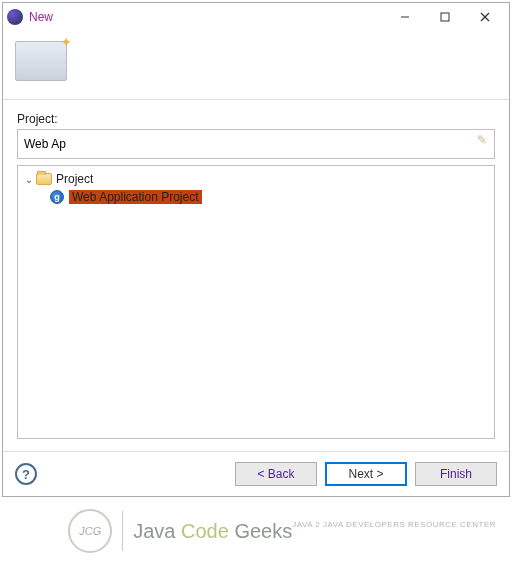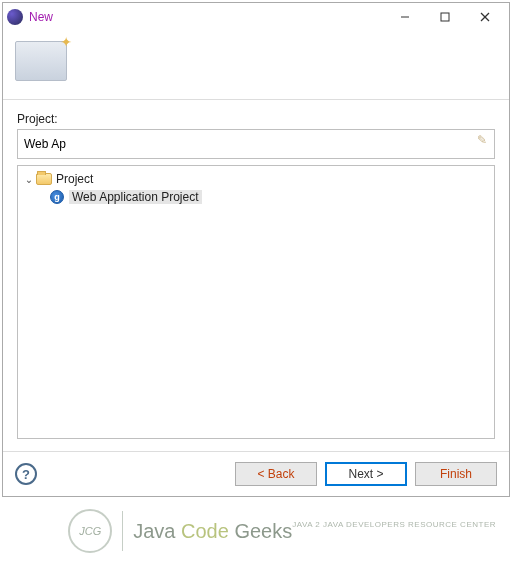--- a/index.html
+++ b/index.html
@@ -144,21 +144,21 @@
   border-radius: 50%;
   background: radial-gradient(circle at 40% 40%, #4a90e2, #1b5aa8);
   border: 1px solid #1b5aa8;
   margin-right: 5px;
   color: #fff;
   font-size: 9px;
   display: flex; align-items: center; justify-content: center;
   font-weight: bold;
 }
 .selected {
-  background: #e5e5e5;
+  background: #c2410c;
   padding: 0 3px;
 }
 
 .button-bar {
   border-top: 1px solid #ddd;
   padding: 10px 12px;
   display: flex;
   align-items: center;
   gap: 8px;
 }
@@ -174,21 +174,21 @@
 .button-bar .gap { flex: 1; }
 .btn {
   width: 82px; height: 24px;
   border: 1px solid #adadad;
   background: #e9e9e9;
   color: #333;
   font-size: 12px;
   display: flex; align-items: center; justify-content: center;
   cursor: pointer;
 }
-.btn.disabled { color: #c2410c; cursor: default; }
+.btn.disabled { color: #4c1d95; cursor: default; }
 .btn.primary {
   border: 2px solid #0078d7;
   background: #fff;
 }
 
 .watermark {
   position: absolute;
   bottom: 8px;
   right: 16px;
   display: flex;

